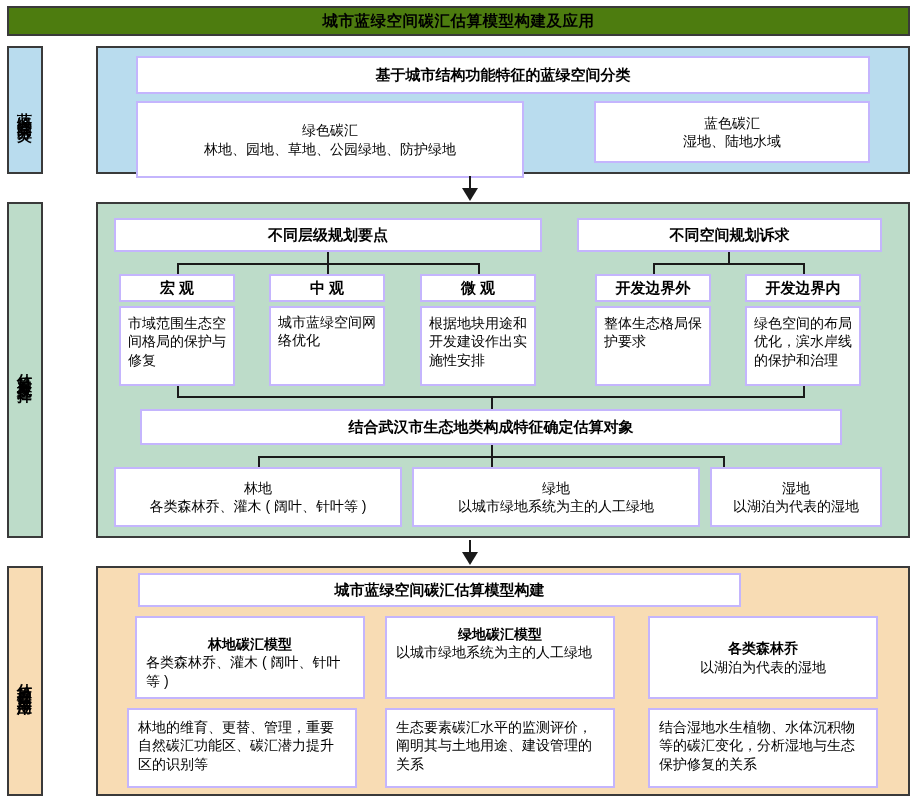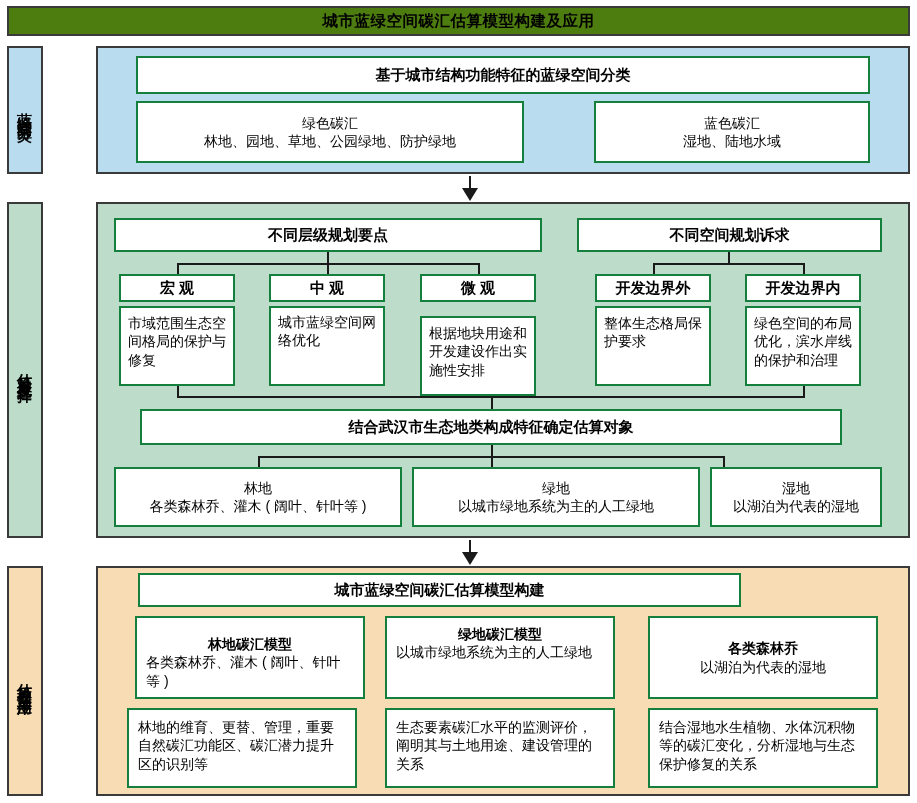--- a/index.html
+++ b/index.html
@@ -17,21 +17,21 @@
     height: 803px;
     background: #ffffff;
     overflow: hidden;
   }
 
   
   .abs { position: absolute; box-sizing: border-box; }
 
   .wbox {
     background: #ffffff;
-    border: 2px solid #15803d;
+    border: 2px solid #c4b5fd;
     display: flex;
     flex-direction: column;
     align-items: center;
     justify-content: center;
     text-align: center;
     line-height: 1.32;
   }
   .wbox.left  { align-items: flex-start; text-align: left; }
 
   .bold   { font-weight: bold; }
@@ -86,21 +86,21 @@
 <div id="canvas">
 
   <div class="abs" id="title-bar">城市蓝绿空间碳汇估算模型构建及应用</div>
 
   <div class="abs stage-label" id="band1-label">蓝绿空间分类</div>
 
   <div class="abs stage-body" id="band1-body"></div>
 
   <div class="abs wbox t15 bold" style="left:136px; top:56px; width:734px; height:38px;">基于城市结构功能特征的蓝绿空间分类</div>
 
-  <div class="abs wbox t14" style="left:136px; top:101px; width:388px; height:62px;">
+  <div class="abs wbox t14" style="left:136px; top:101px; width:388px; height:77px;">
     <div>绿色碳汇</div>
     <div>林地、园地、草地、公园绿地、防护绿地</div>
   </div>
 
   <div class="abs wbox t14" style="left:594px; top:101px; width:276px; height:62px;">
     <div>蓝色碳汇</div>
     <div>湿地、陆地水域</div>
   </div>
 
   <div class="ln vln abs" style="left:469px; top:176px; height:18px;"></div>
@@ -126,21 +126,21 @@
   <div class="ln vln abs" style="left:803px; top:263px; height:11px;"></div>
 
   <div class="abs wbox t15 bold" style="left:119px; top:274px; width:116px; height:28px;">宏 观</div>
   <div class="abs wbox t15 bold" style="left:269px; top:274px; width:116px; height:28px;">中 观</div>
   <div class="abs wbox t15 bold" style="left:420px; top:274px; width:116px; height:28px;">微 观</div>
   <div class="abs wbox t15 bold" style="left:595px; top:274px; width:116px; height:28px;">开发边界外</div>
   <div class="abs wbox t15 bold" style="left:745px; top:274px; width:116px; height:28px;">开发边界内</div>
 
   <div class="abs wbox left t14" style="left:119px; top:306px; width:116px; height:80px; padding:6px 7px; justify-content:flex-start;">市域范围生态空间格局的保护与修复</div>
   <div class="abs wbox left t14" style="left:269px; top:306px; width:116px; height:80px; padding:6px 7px; justify-content:flex-start;font-family:Liberation Mono, monospace;">城市蓝绿空间网络优化</div>
-  <div class="abs wbox left t14" style="left:420px; top:306px; width:116px; height:80px; padding:6px 7px; justify-content:flex-start;margin-top:10px;">根据地块用途和开发建设作出实施性安排</div>
+  <div class="abs wbox left t14" style="left:420px; top:306px; width:116px; height:80px; padding:6px 7px; justify-content:flex-start;">根据地块用途和开发建设作出实施性安排</div>
   <div class="abs wbox left t14" style="left:595px; top:306px; width:116px; height:80px; padding:6px 7px; justify-content:flex-start;">整体生态格局保护要求</div>
   <div class="abs wbox left t14" style="left:745px; top:306px; width:116px; height:80px; padding:6px 7px; justify-content:flex-start;">绿色空间的布局优化，滨水岸线的保护和治理</div>
 
   <div class="ln vln abs" style="left:177px; top:386px; height:12px;"></div>
   <div class="ln vln abs" style="left:803px; top:386px; height:12px;"></div>
   <div class="ln hln abs" style="left:177px; top:396px; width:628px;"></div>
   <div class="ln vln abs" style="left:491px; top:396px; height:14px;"></div>
 
   <div class="abs wbox t15 bold" style="left:140px; top:409px; width:702px; height:36px;">结合武汉市生态地类构成特征确定估算对象</div>
 

